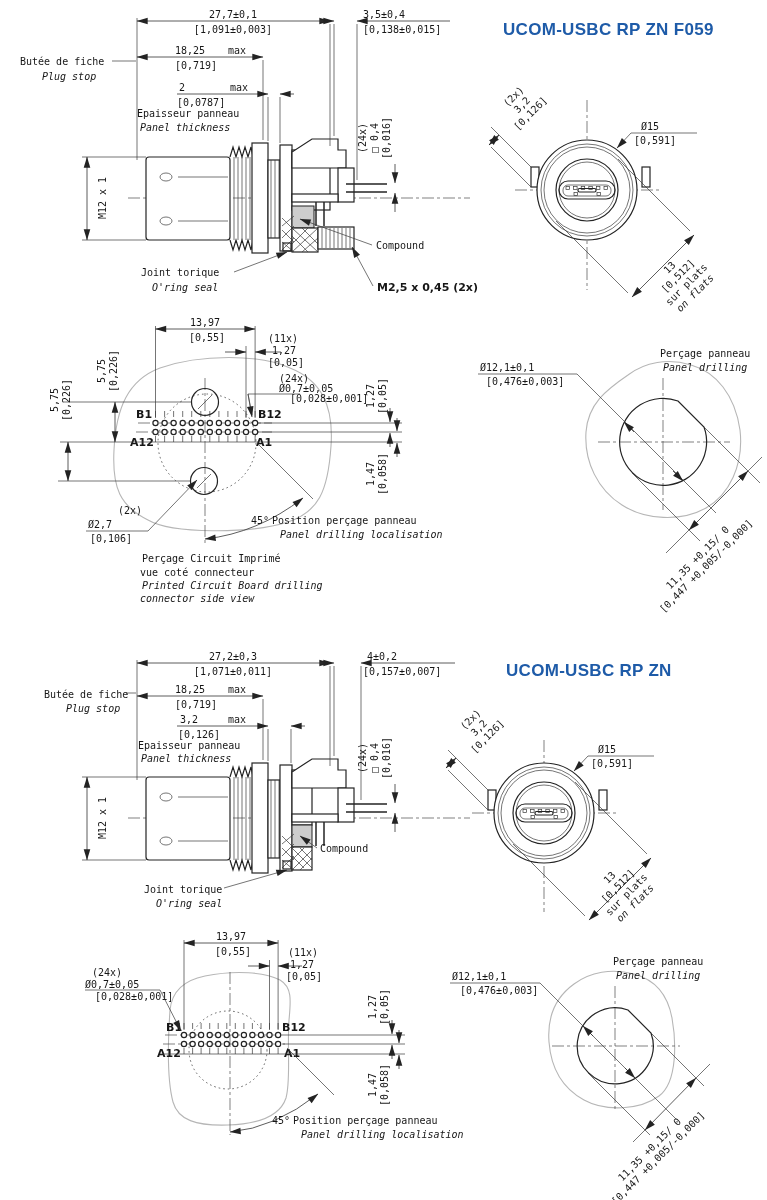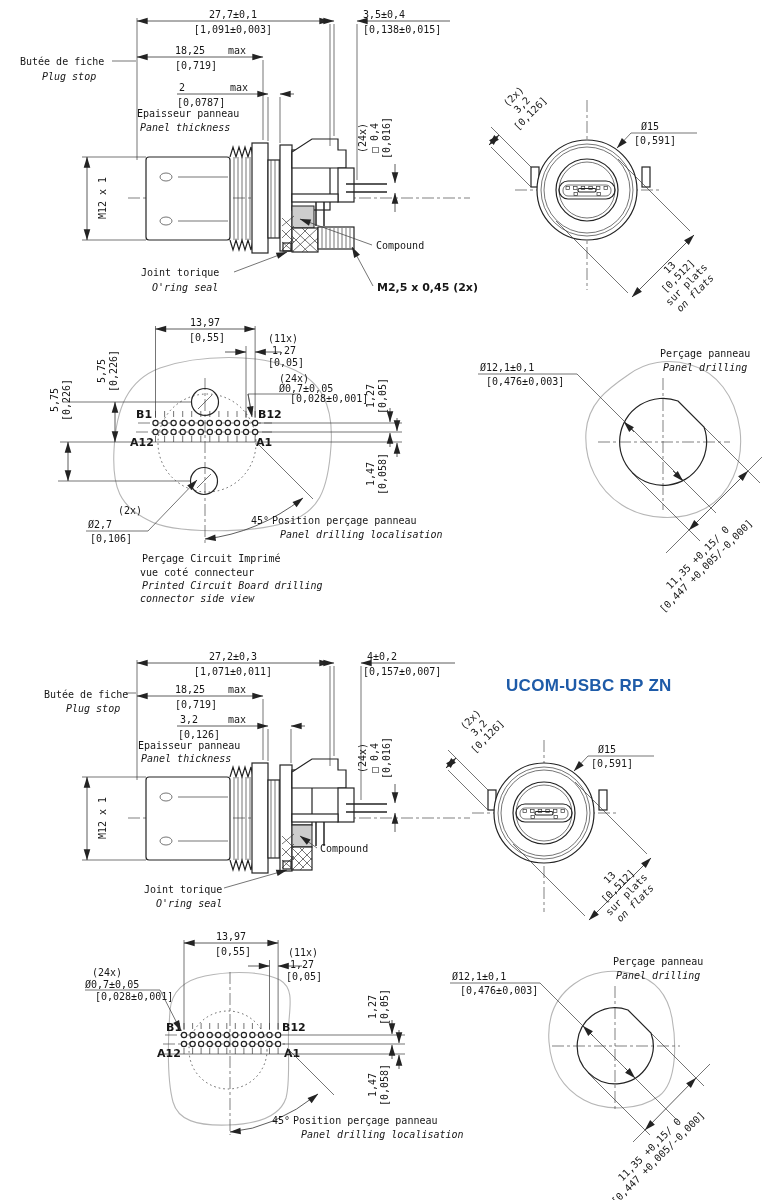--- a/index.html
+++ b/index.html
@@ -22,21 +22,22 @@
   .t{font:10px "DejaVu Sans Mono",monospace}
   .ti{font:italic 10px "DejaVu Sans Mono",monospace}
   .tb{font:bold 11px "DejaVu Sans",sans-serif}
   .tm{text-anchor:middle}
 </style>
 </head>
 <body>
 
 <div id="page">
 
-<div class="title" style="left:506px;top:676px">UCOM-USBC RP ZN</div>
+<div class="title" style="left:503px;top:20px">UCOM-USBC RP ZN F059</div>
+<div class="title" style="left:506px;top:661px">UCOM-USBC RP ZN</div>
 
 <svg id="drawing" width="767" height="1200" viewBox="0 0 767 1200">
 <defs>
  <marker id="ar" markerUnits="userSpaceOnUse" markerWidth="12" markerHeight="9" refX="11.2" refY="4.5" orient="auto-start-reverse">
    <path d="M11.5,4.5 L0.5,1.2 L0.5,7.8 Z" fill="#232323"></path>
  </marker>
 </defs>
 
 <g>
 

